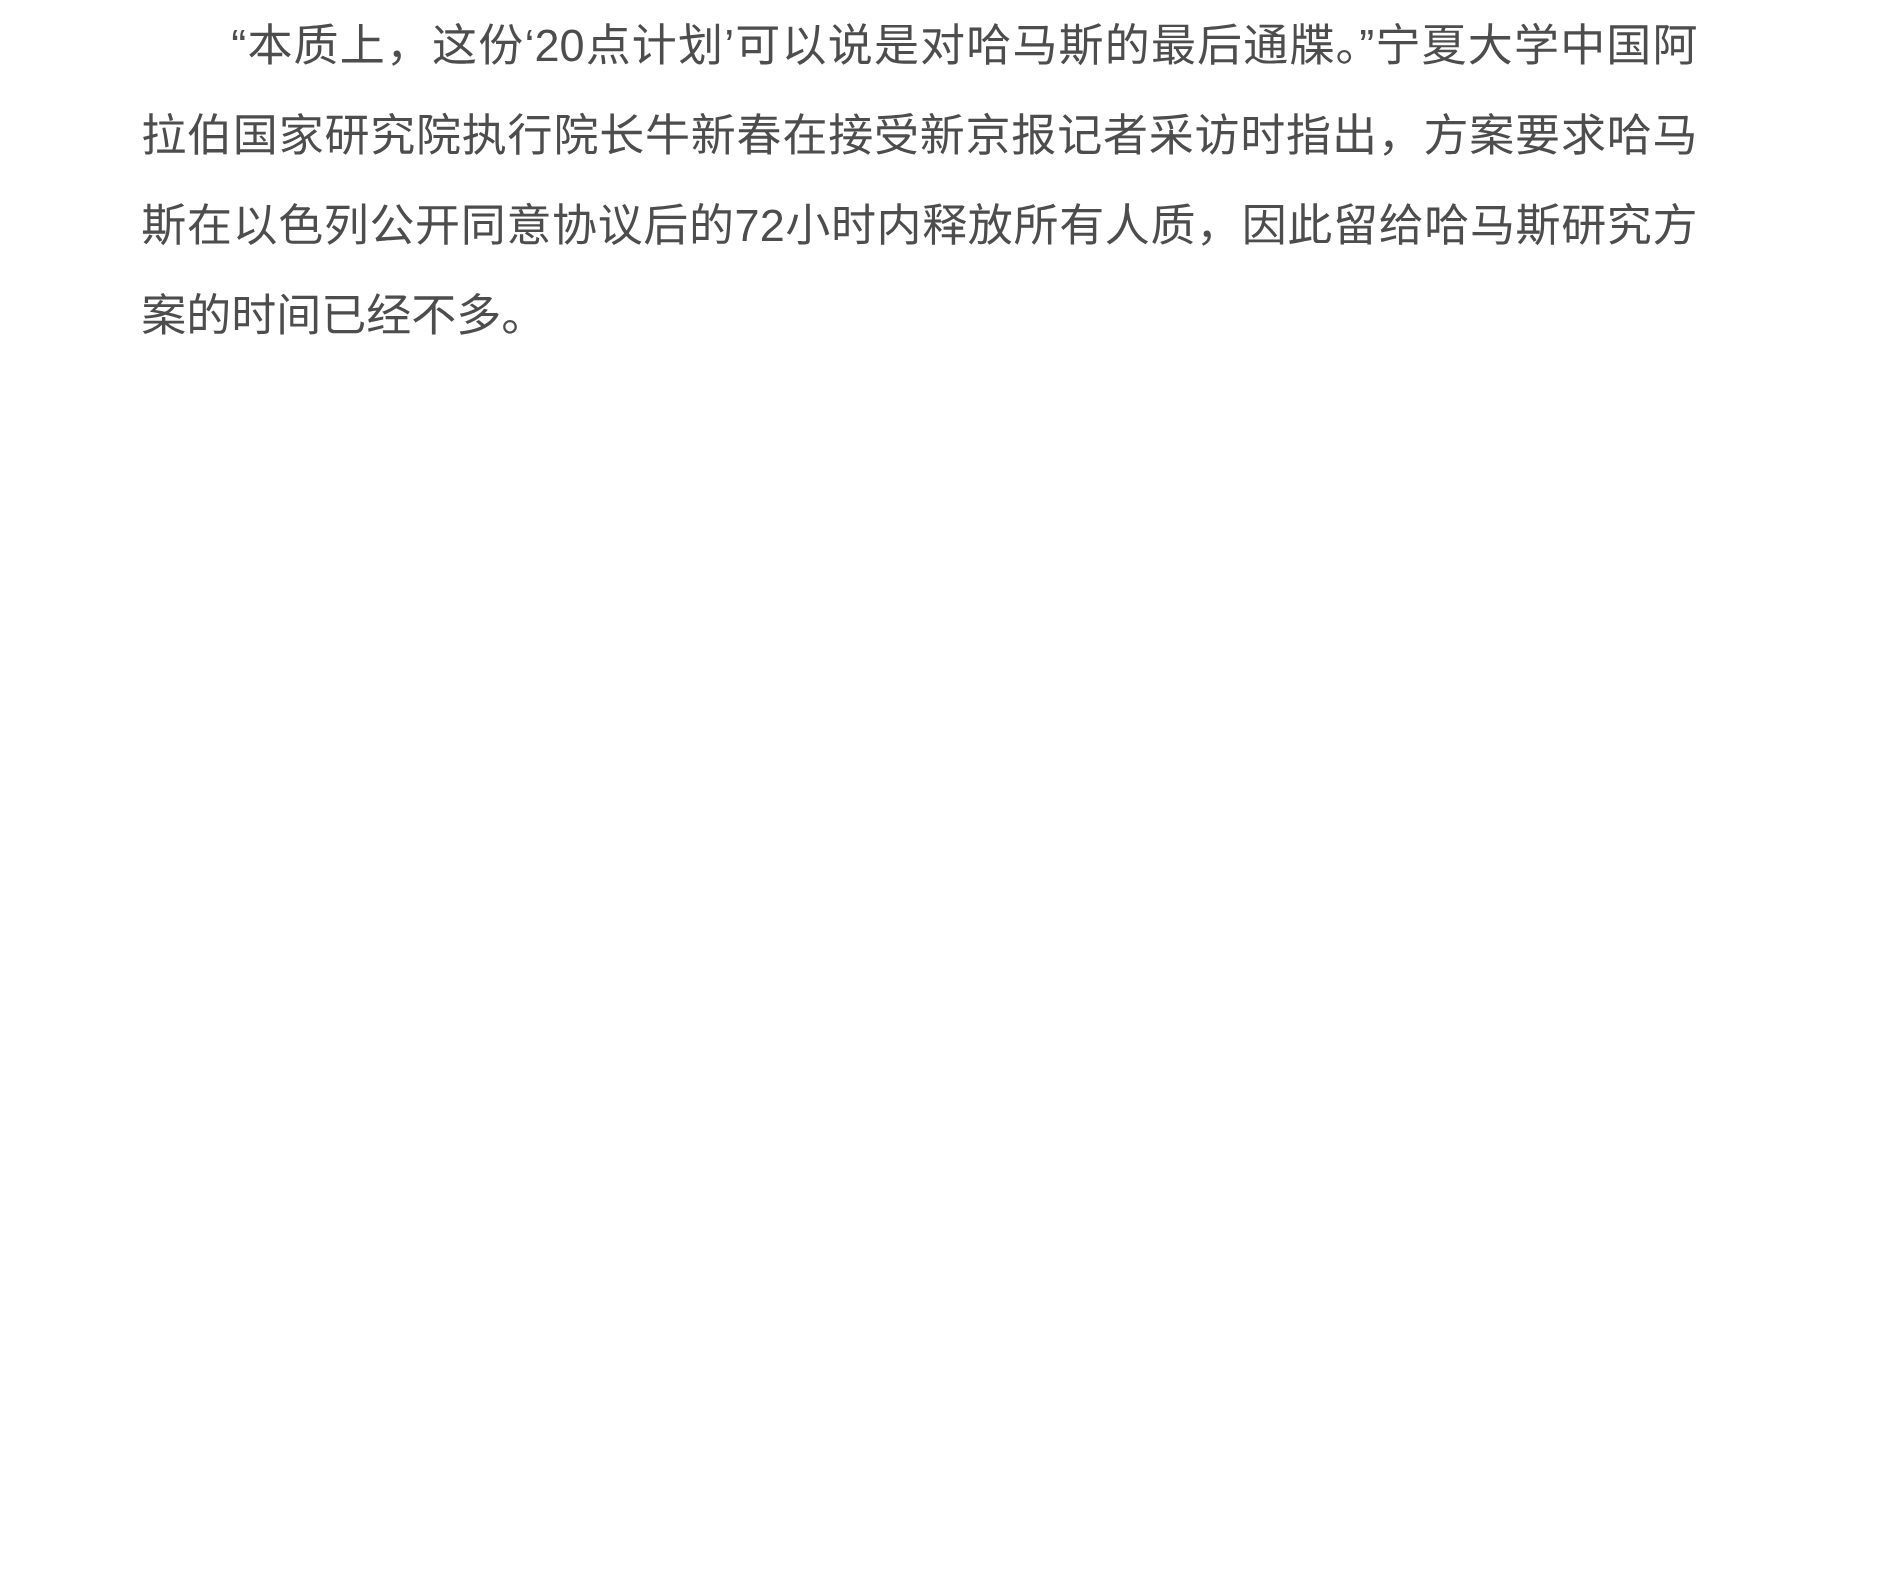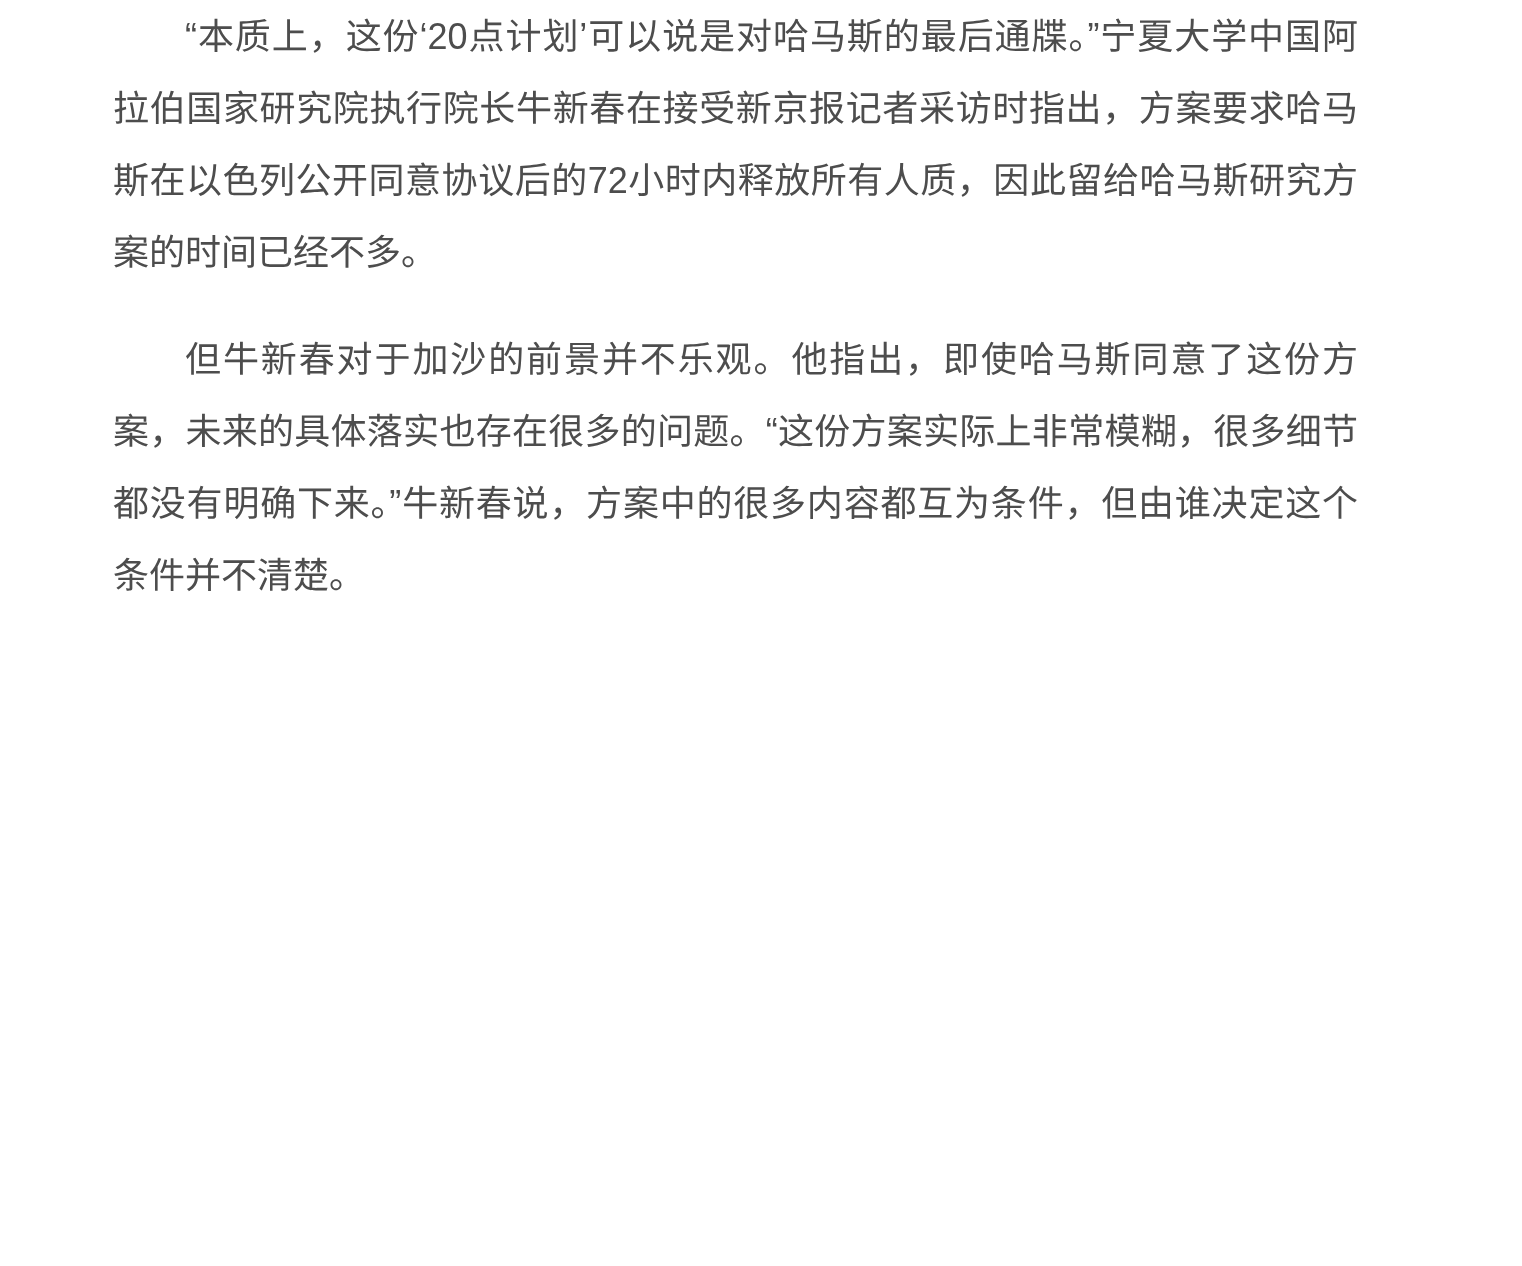--- a/index.html
+++ b/index.html
@@ -27,14 +27,13 @@
     text-justify: inter-ideograph;
     text-indent: 2em;
     word-break: break-all;
   }
 </style>
 </head>
 <body>
 
 <div class="article">
   <p>“本质上，这份‘20点计划’可以说是对哈马斯的最后通牒。”宁夏大学中国阿拉伯国家研究院执行院长牛新春在接受新京报记者采访时指出，方案要求哈马斯在以色列公开同意协议后的72小时内释放所有人质，因此留给哈马斯研究方案的时间已经不多。</p>
-  <p>但牛新春对于加沙的前景并不乐观。他指出，即使哈马斯同意了这份方案，未来的具体落实也存在很多的问题。“这份方案实际上非常模糊，很多细节都没有明确下来。”牛新春说，方案中的很多内容都互为条件，但由谁决定这个条件并不清楚。</p>
 </div>
 
 </body></html>

